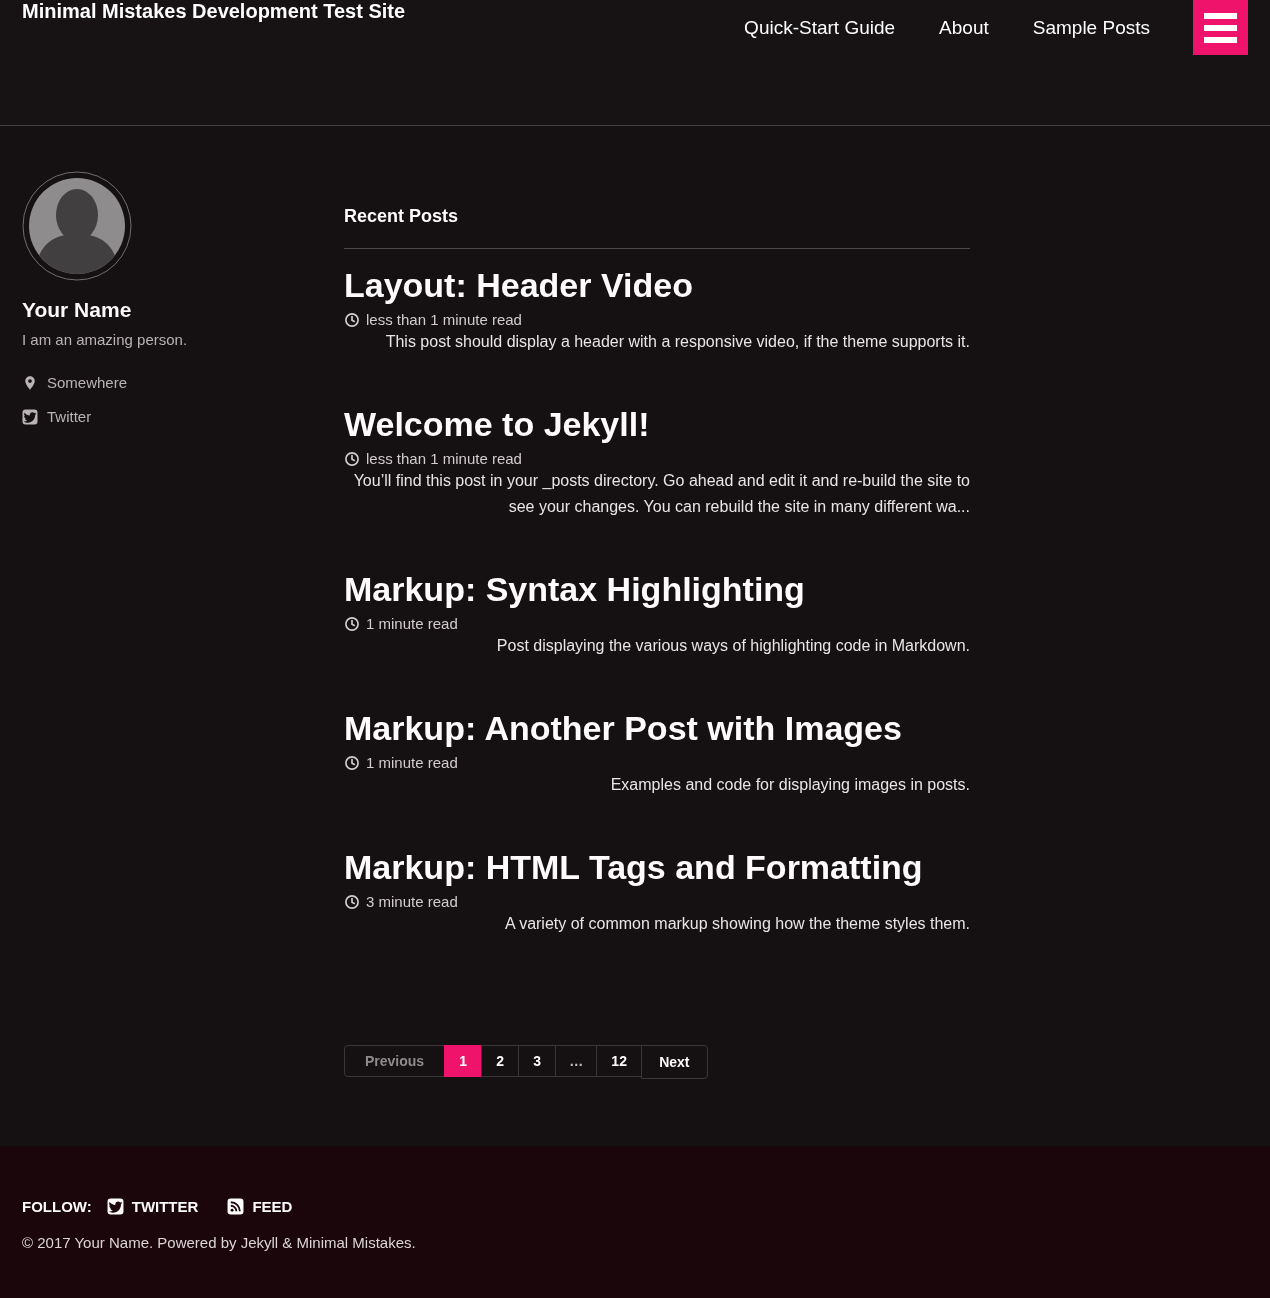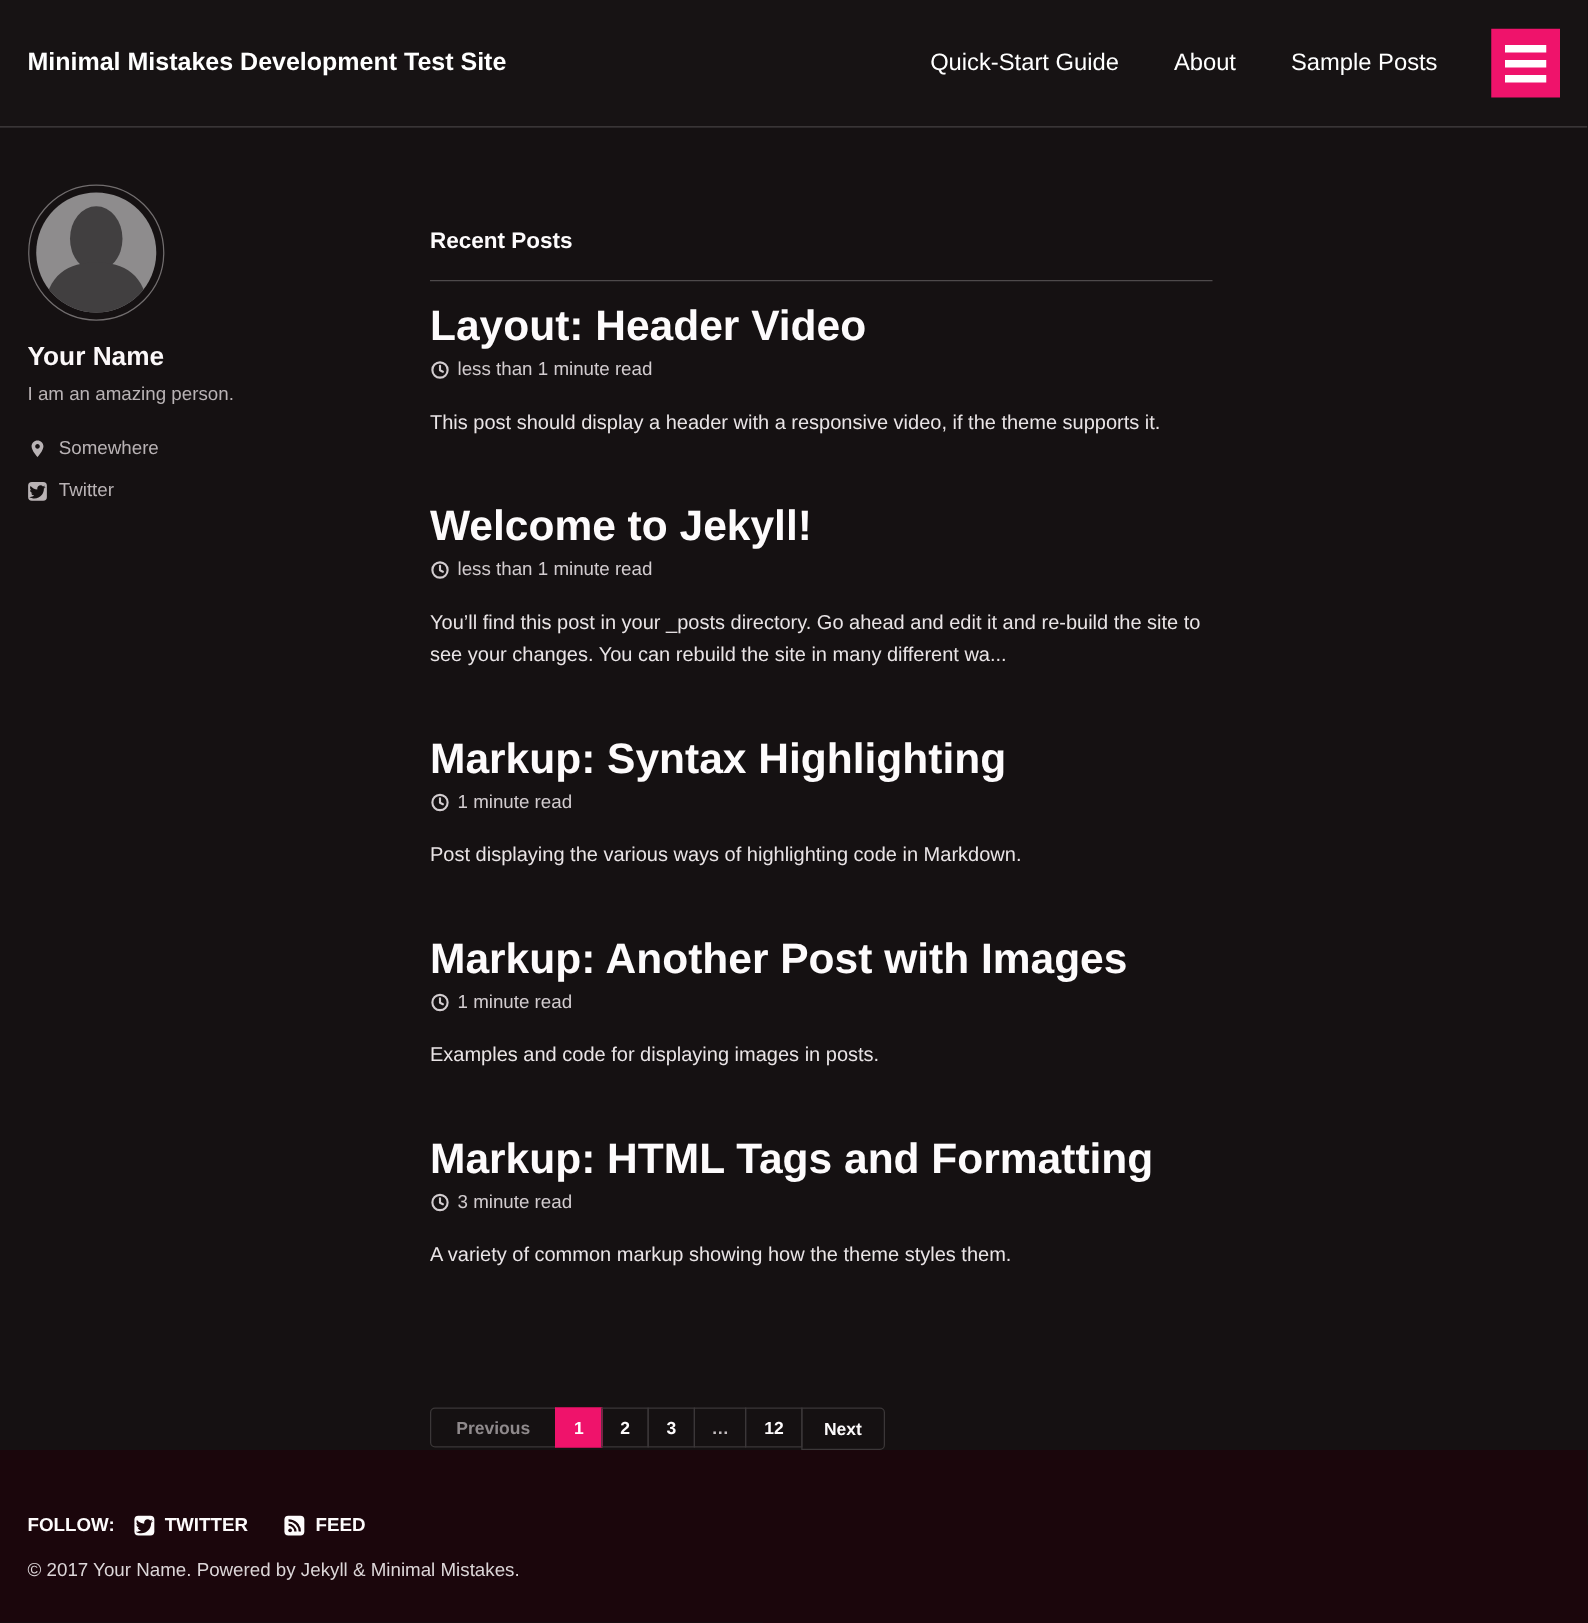--- a/index.html
+++ b/index.html
@@ -18,24 +18,24 @@
   html,body{background:var(--bg);}
   body{
     width:1270px;height:1298px;margin:0 auto;
     font-family:"Liberation Sans","DejaVu Sans",sans-serif;
     color:var(--text);
     display:flex;flex-direction:column;
     overflow:hidden;
   }
   
   .masthead{
-    height:102px;flex:0 0 auto;
+    height:126px;flex:0 0 auto;
     background:var(--masthead-bg);
     border-bottom:1px solid var(--border);
-    display:flex;align-items:center;
+    display:flex;align-items:flex-start;
     padding:0 22px;
   }
   .site-title{font-size:20px;font-weight:700;color:var(--text);cursor:pointer;}
   .masthead-nav{margin-left:auto;display:flex;align-items:center;}
   .nav-link{font-size:19px;font-weight:400;color:var(--text);margin-left:44px;cursor:pointer;white-space:nowrap;}
   .hamburger{
     width:55px;height:55px;margin-left:43px;
     background:var(--accent);border:none;cursor:pointer;
     display:flex;flex-direction:column;align-items:center;justify-content:center;
   }
@@ -58,21 +58,21 @@
   .main-col{width:626px;margin-left:22px;}
   .archive-title{
     font-size:18px;font-weight:700;color:#fdfbfc;
     margin-top:35px;padding-bottom:21px;
     border-bottom:1px solid #4e4a4b;
   }
   .post{margin-top:19px;margin-bottom:52px;}
   .post-title{font-size:34px;font-weight:700;color:#fdfbfc;line-height:34px;cursor:pointer;}
   .post-meta{display:flex;align-items:center;font-size:15px;color:var(--text-meta);margin-top:9px;}
   .post-meta .clock{width:16px;height:16px;margin-right:6px;color:var(--text-meta);flex:0 0 auto;}
-  .post-excerpt{font-size:16px;color:var(--text-soft);margin-top:22px;line-height:26px;max-width:626px;}
+  .post-excerpt{font-size:16px;color:var(--text-soft);margin-top:1px;line-height:26px;max-width:626px;text-align:right;}
   
   .pagination{display:inline-flex;margin-top:56px;border-radius:4px;}
   .page-btn{
     height:32px;display:flex;align-items:center;justify-content:center;
     border:1px solid var(--pg-border);
     font-size:14px;font-weight:700;color:#fdfbfc;
     background:transparent;cursor:pointer;
   }
   .page-btn + .page-btn{margin-left:-1px;}
   .page-btn.prev{padding:0 20px;color:#8f8a8c;cursor:default;border-radius:4px 0 0 4px;}

